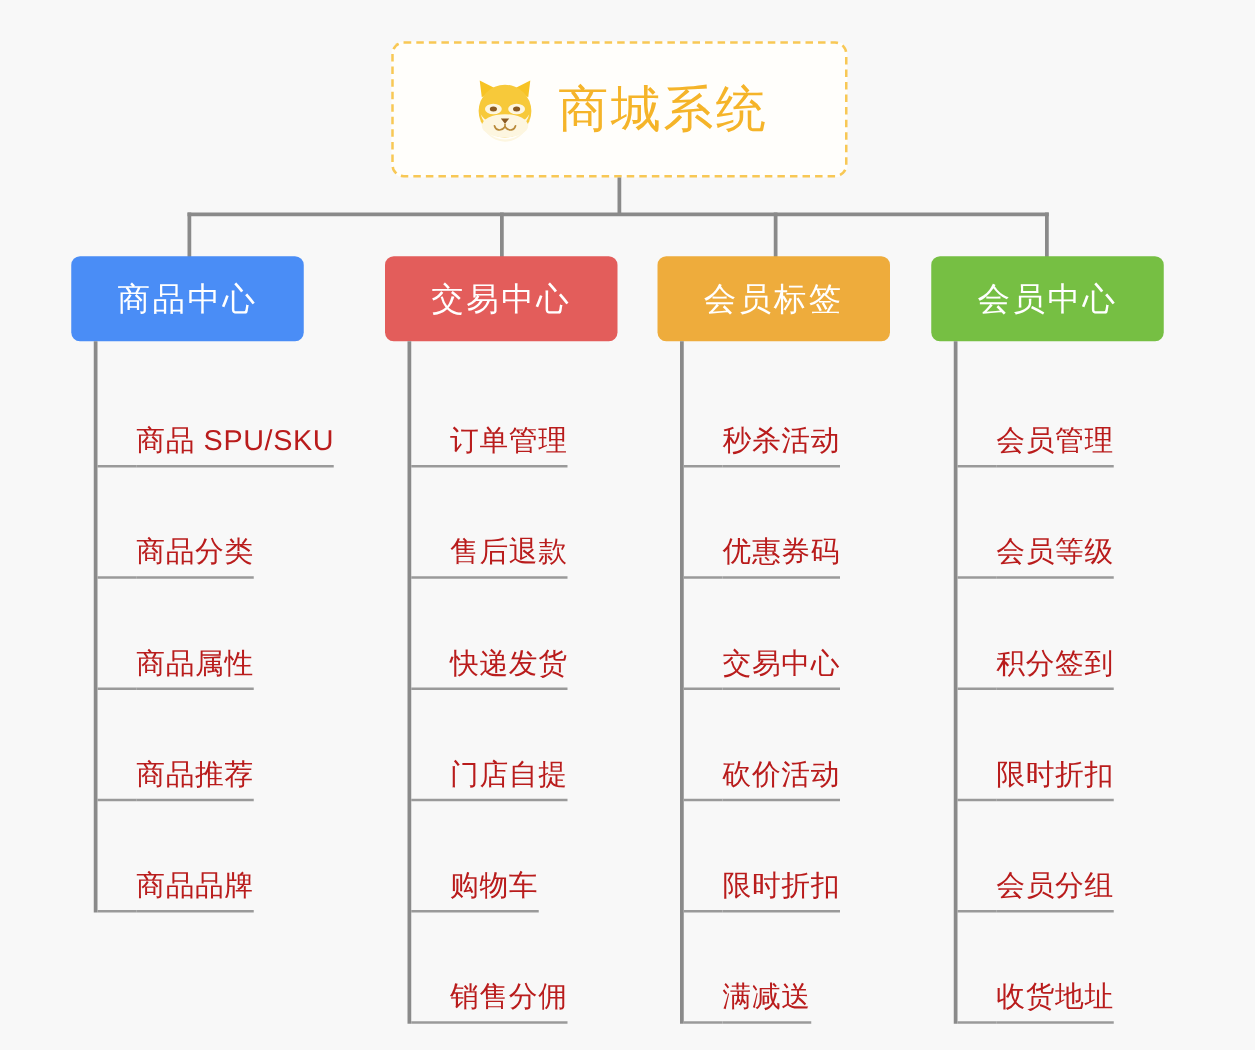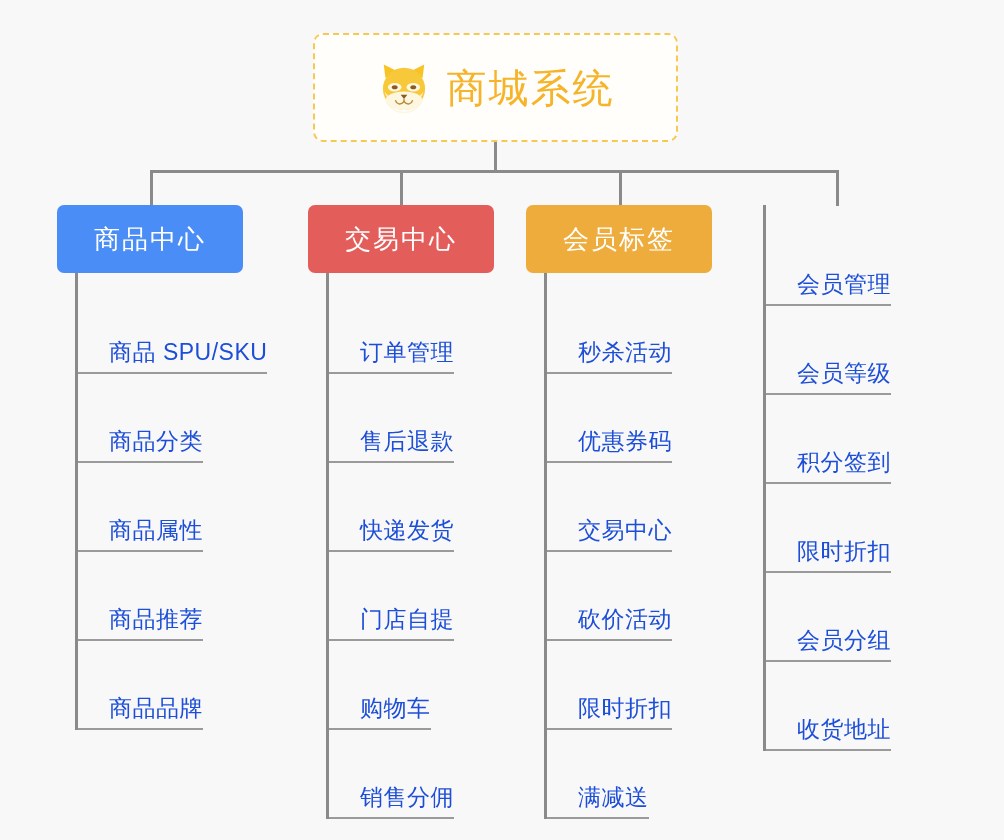--- a/index.html
+++ b/index.html
@@ -89,21 +89,21 @@
     display: flex;
     align-items: flex-end;
   }
 
   .leaf-label {
     display: inline-block;
     margin-left: 31px;
     padding-bottom: 7px;
     border-bottom: 2px solid #9a9a9a;
     font-size: 23px;
-    color: #1d4ed8;
+    color: #b91c1c;
     line-height: 1.15;
     white-space: nowrap;
     letter-spacing: 0.5px;
   }
 
   
   .leaf-label::before {
     content: "";
     position: absolute;
     left: 0;
@@ -223,20 +223,23 @@
       <div class="leaf">
           <span class="leaf-label">限时折扣</span>
         </div>
       <div class="leaf">
           <span class="leaf-label">满减送</span>
         </div>
     </div>
   </div>
 
   <div class="column" style="left:745px; width:220px;">
+    <div class="cat-box" style="width: 186px; background: rgb(118, 191, 67);">
+      <span>会员中心</span>
+    </div>
     <div class="leaf-list">
       <div class="leaf">
           <span class="leaf-label">会员管理</span>
         </div>
       <div class="leaf">
           <span class="leaf-label">会员等级</span>
         </div>
       <div class="leaf">
           <span class="leaf-label">积分签到</span>
         </div>

